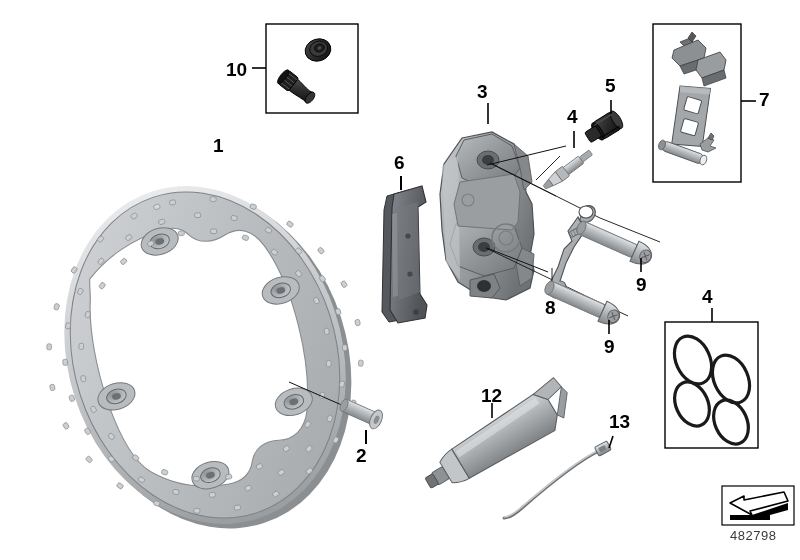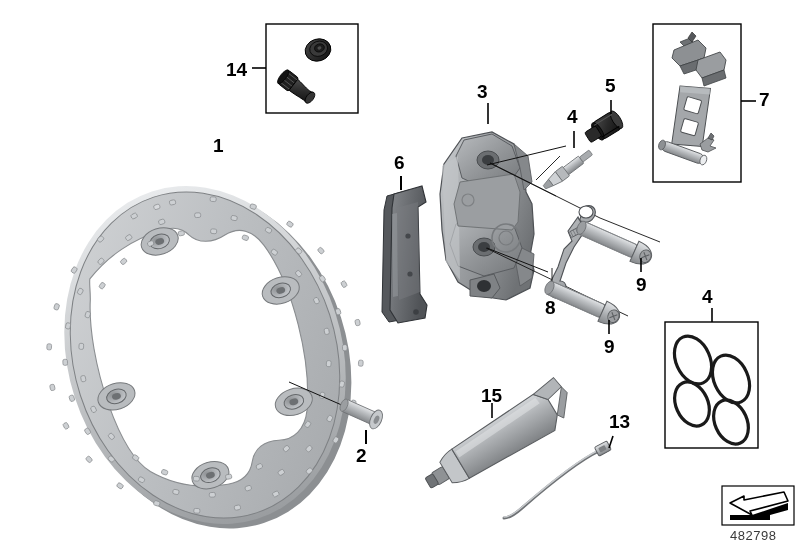--- a/index.html
+++ b/index.html
@@ -624,19 +624,19 @@
 <div class="callout" style="left:356px; top:446px;">2</div>
 <div class="callout" style="left:477px; top:82px;">3</div>
 <div class="callout" style="left:567px; top:107px;">4</div>
 <div class="callout" style="left:605px; top:76px;">5</div>
 <div class="callout" style="left:394px; top:153px;">6</div>
 <div class="callout" style="left:759px; top:90px;">7</div>
 <div class="callout" style="left:545px; top:298px;">8</div>
 <div class="callout" style="left:636px; top:275px;">9</div>
 <div class="callout" style="left:604px; top:337px;">9</div>
 <div class="callout" style="left:702px; top:287px;">4</div>
-<div class="callout" style="left:226px; top:60px;">14</div>
-<div class="callout" style="left:481px; top:386px;">15</div>
+<div class="callout" style="left:226px; top:60px;">10</div>
+<div class="callout" style="left:481px; top:386px;">12</div>
 <div class="callout" style="left:609px; top:412px;">13</div>
 
 <div class="diagno" style="left:730px; top:528px;">482798</div>
 
 </div>
 
 </body></html>

